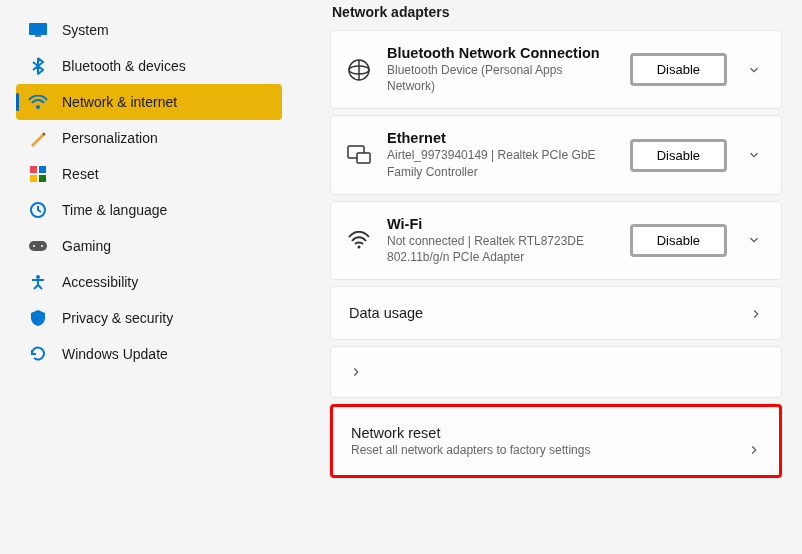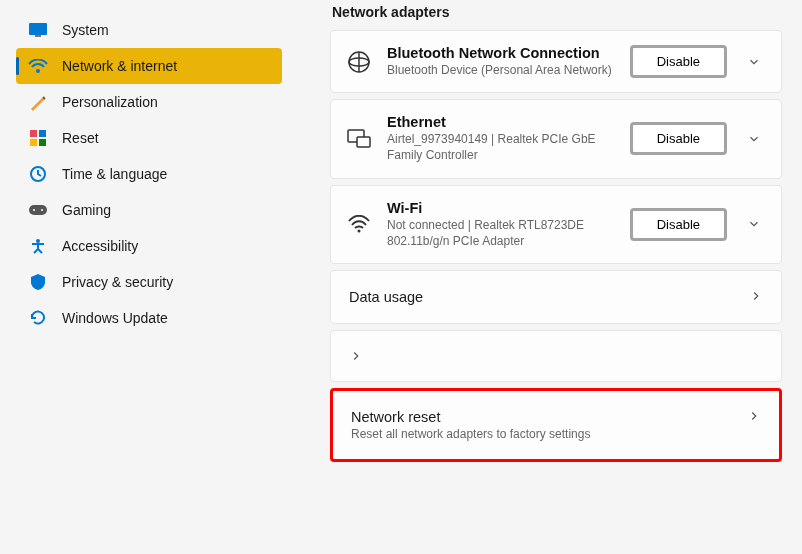--- a/index.html
+++ b/index.html
@@ -111,21 +111,21 @@
   }
   .card .chev { color: #555; padding: 0 4px; }
   .more-h { margin-top: 26px; }
   .row {
     background: #fdfdfd;
     border: 1px solid #e6e6e6;
     border-radius: 4px;
     padding: 18px 18px;
     margin-bottom: 6px;
     display: flex;
-    align-items: flex-start;
+    align-items: flex-end;
     justify-content: space-between;
     cursor: pointer;
   }
   .row .rtitle { font-size: 14.5px; }
   .row .rsub { font-size: 12px; color: #666; margin-top:2px;}
   .row .rchev { color: #555; }
   .row.hl { border: 3px solid #ff0000; gap: 36px; }
   svg { display:block; }
 </style>
 </head>
@@ -135,20 +135,28 @@
 
   <div id="nav-list">
       <div class="nav-item">
         <span class="nicon">
           <svg width="18" height="14" viewBox="0 0 18 14">
             <rect x="0" y="0" width="18" height="12" rx="1" fill="#0078d4"></rect>
             <rect x="6" y="12" width="6" height="2" fill="#777"></rect>
           </svg>
         </span>
         <span>System</span>
+      </div>
+      <div class="nav-item">
+        <span class="nicon">
+          <svg width="14" height="18" viewBox="0 0 14 18">
+            <path d="M7 1 L12 5 L7 9 L12 13 L7 17 V1 M2 5 L7 9 M2 13 L7 9" stroke="#0078d4" stroke-width="2" fill="none" stroke-linejoin="round"></path>
+          </svg>
+        </span>
+        <span>Bluetooth &amp; devices</span>
       </div>
       <div class="nav-item selected">
         <span class="nicon">
           <svg width="20" height="14" viewBox="0 0 20 14">
             <path d="M1 5 C6 -1 14 -1 19 5" stroke="#0078d4" stroke-width="2" fill="none"></path>
             <path d="M4 8 C7 4 13 4 16 8" stroke="#0078d4" stroke-width="2" fill="none"></path>
             <circle cx="10" cy="12" r="2" fill="#0078d4"></circle>
           </svg>
         </span>
         <span>Network &amp; internet</span>
@@ -227,21 +235,21 @@
       <div class="card">
         <span class="cicon">
           <svg width="24" height="24" viewBox="0 0 24 24">
             <circle cx="12" cy="12" r="10" fill="none" stroke="#333" stroke-width="1.5"></circle>
             <ellipse cx="12" cy="12" rx="10" ry="4" fill="none" stroke="#333" stroke-width="1.5"></ellipse>
             <line x1="12" y1="2" x2="12" y2="22" stroke="#333" stroke-width="1.5"></line>
           </svg>
         </span>
         <div class="ctext">
           <div class="ctitle">Bluetooth Network Connection</div>
-          <div class="csub">Bluetooth Device (Personal Area Network)</div>
+          <div class="csub">Bluetooth Device (Personal Apps Network)</div>
         </div>
         <button class="cbtn">Disable</button>
         <span class="chev">
           <svg width="14" height="14" viewBox="0 0 24 24" fill="none" stroke="currentColor" stroke-width="2">
             <polyline points="6 9 12 15 18 9"></polyline>
           </svg>
         </span>
       </div>
       <div class="card">
         <span class="cicon">

